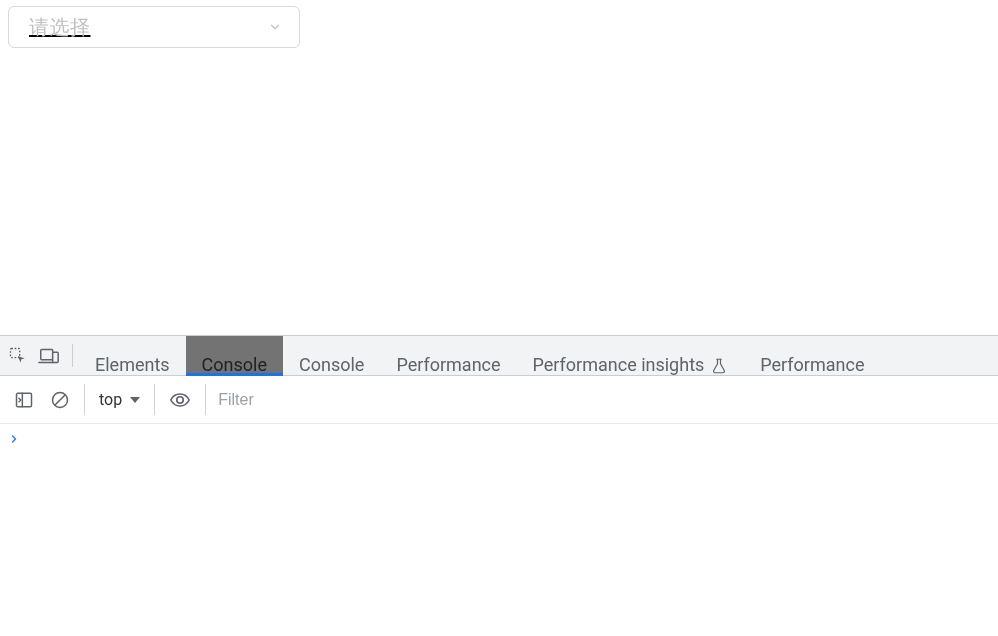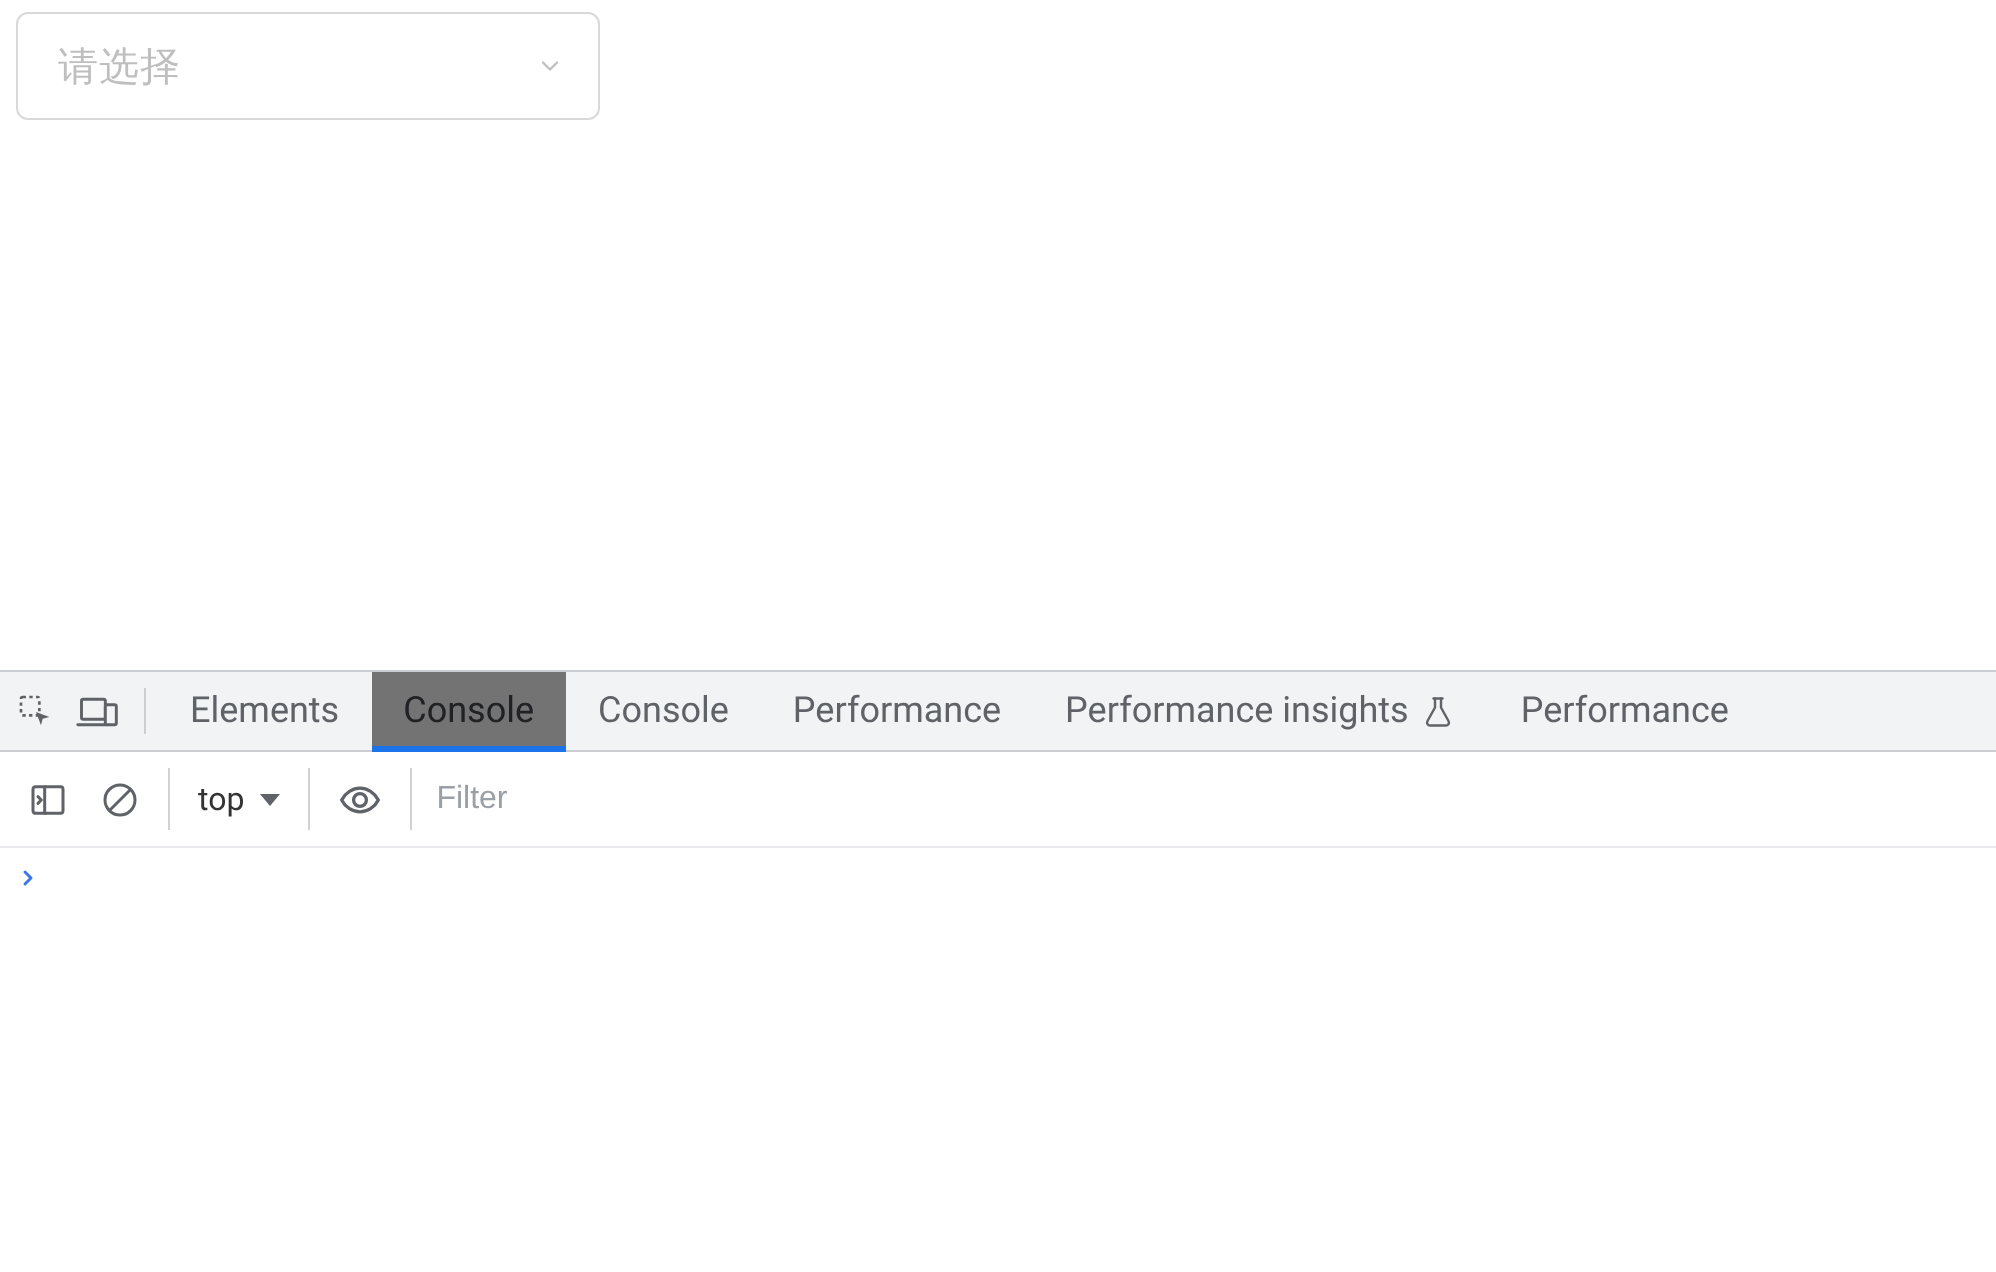--- a/index.html
+++ b/index.html
@@ -11,29 +11,30 @@
       background: #fff;
     }
     .page-area {
       width: 998px;
       height: 335px;
       background: #fff;
       padding: 6px 8px;
     }
     .select-box {
       width: 292px;
-      height: 54px;
+      height: 42px;
       border: 1px solid #d9d9d9;
       border-radius: 6px;
       background: #fff;
       display: flex;
       align-items: center;
       justify-content: space-between;
       padding: 0 16px 0 20px;
       cursor: pointer;
+      text-decoration: underline;
     }
     .select-placeholder {
       color: #bfbfbf;
       font-size: 20px;
       letter-spacing: 0.5px;
     }
     .select-arrow {
       width: 16px;
       height: 16px;
       display: flex;
@@ -65,21 +66,21 @@
       cursor: pointer;
     }
     .dt-icon-inspect { padding-left: 8px; padding-right: 4px; }
     .dt-vsep {
       width: 1px;
       background: #cacdd1;
       margin: 8px 6px;
     }
     .dt-tab {
       display: flex;
-      align-items: center;
+      align-items: flex-end;
       padding: 0 16px;
       cursor: pointer;
       white-space: nowrap;
       color: #5f6368;
       position: relative;
     }
     .dt-tab.active {
       color: #202124;
       background: #737373;
     }

